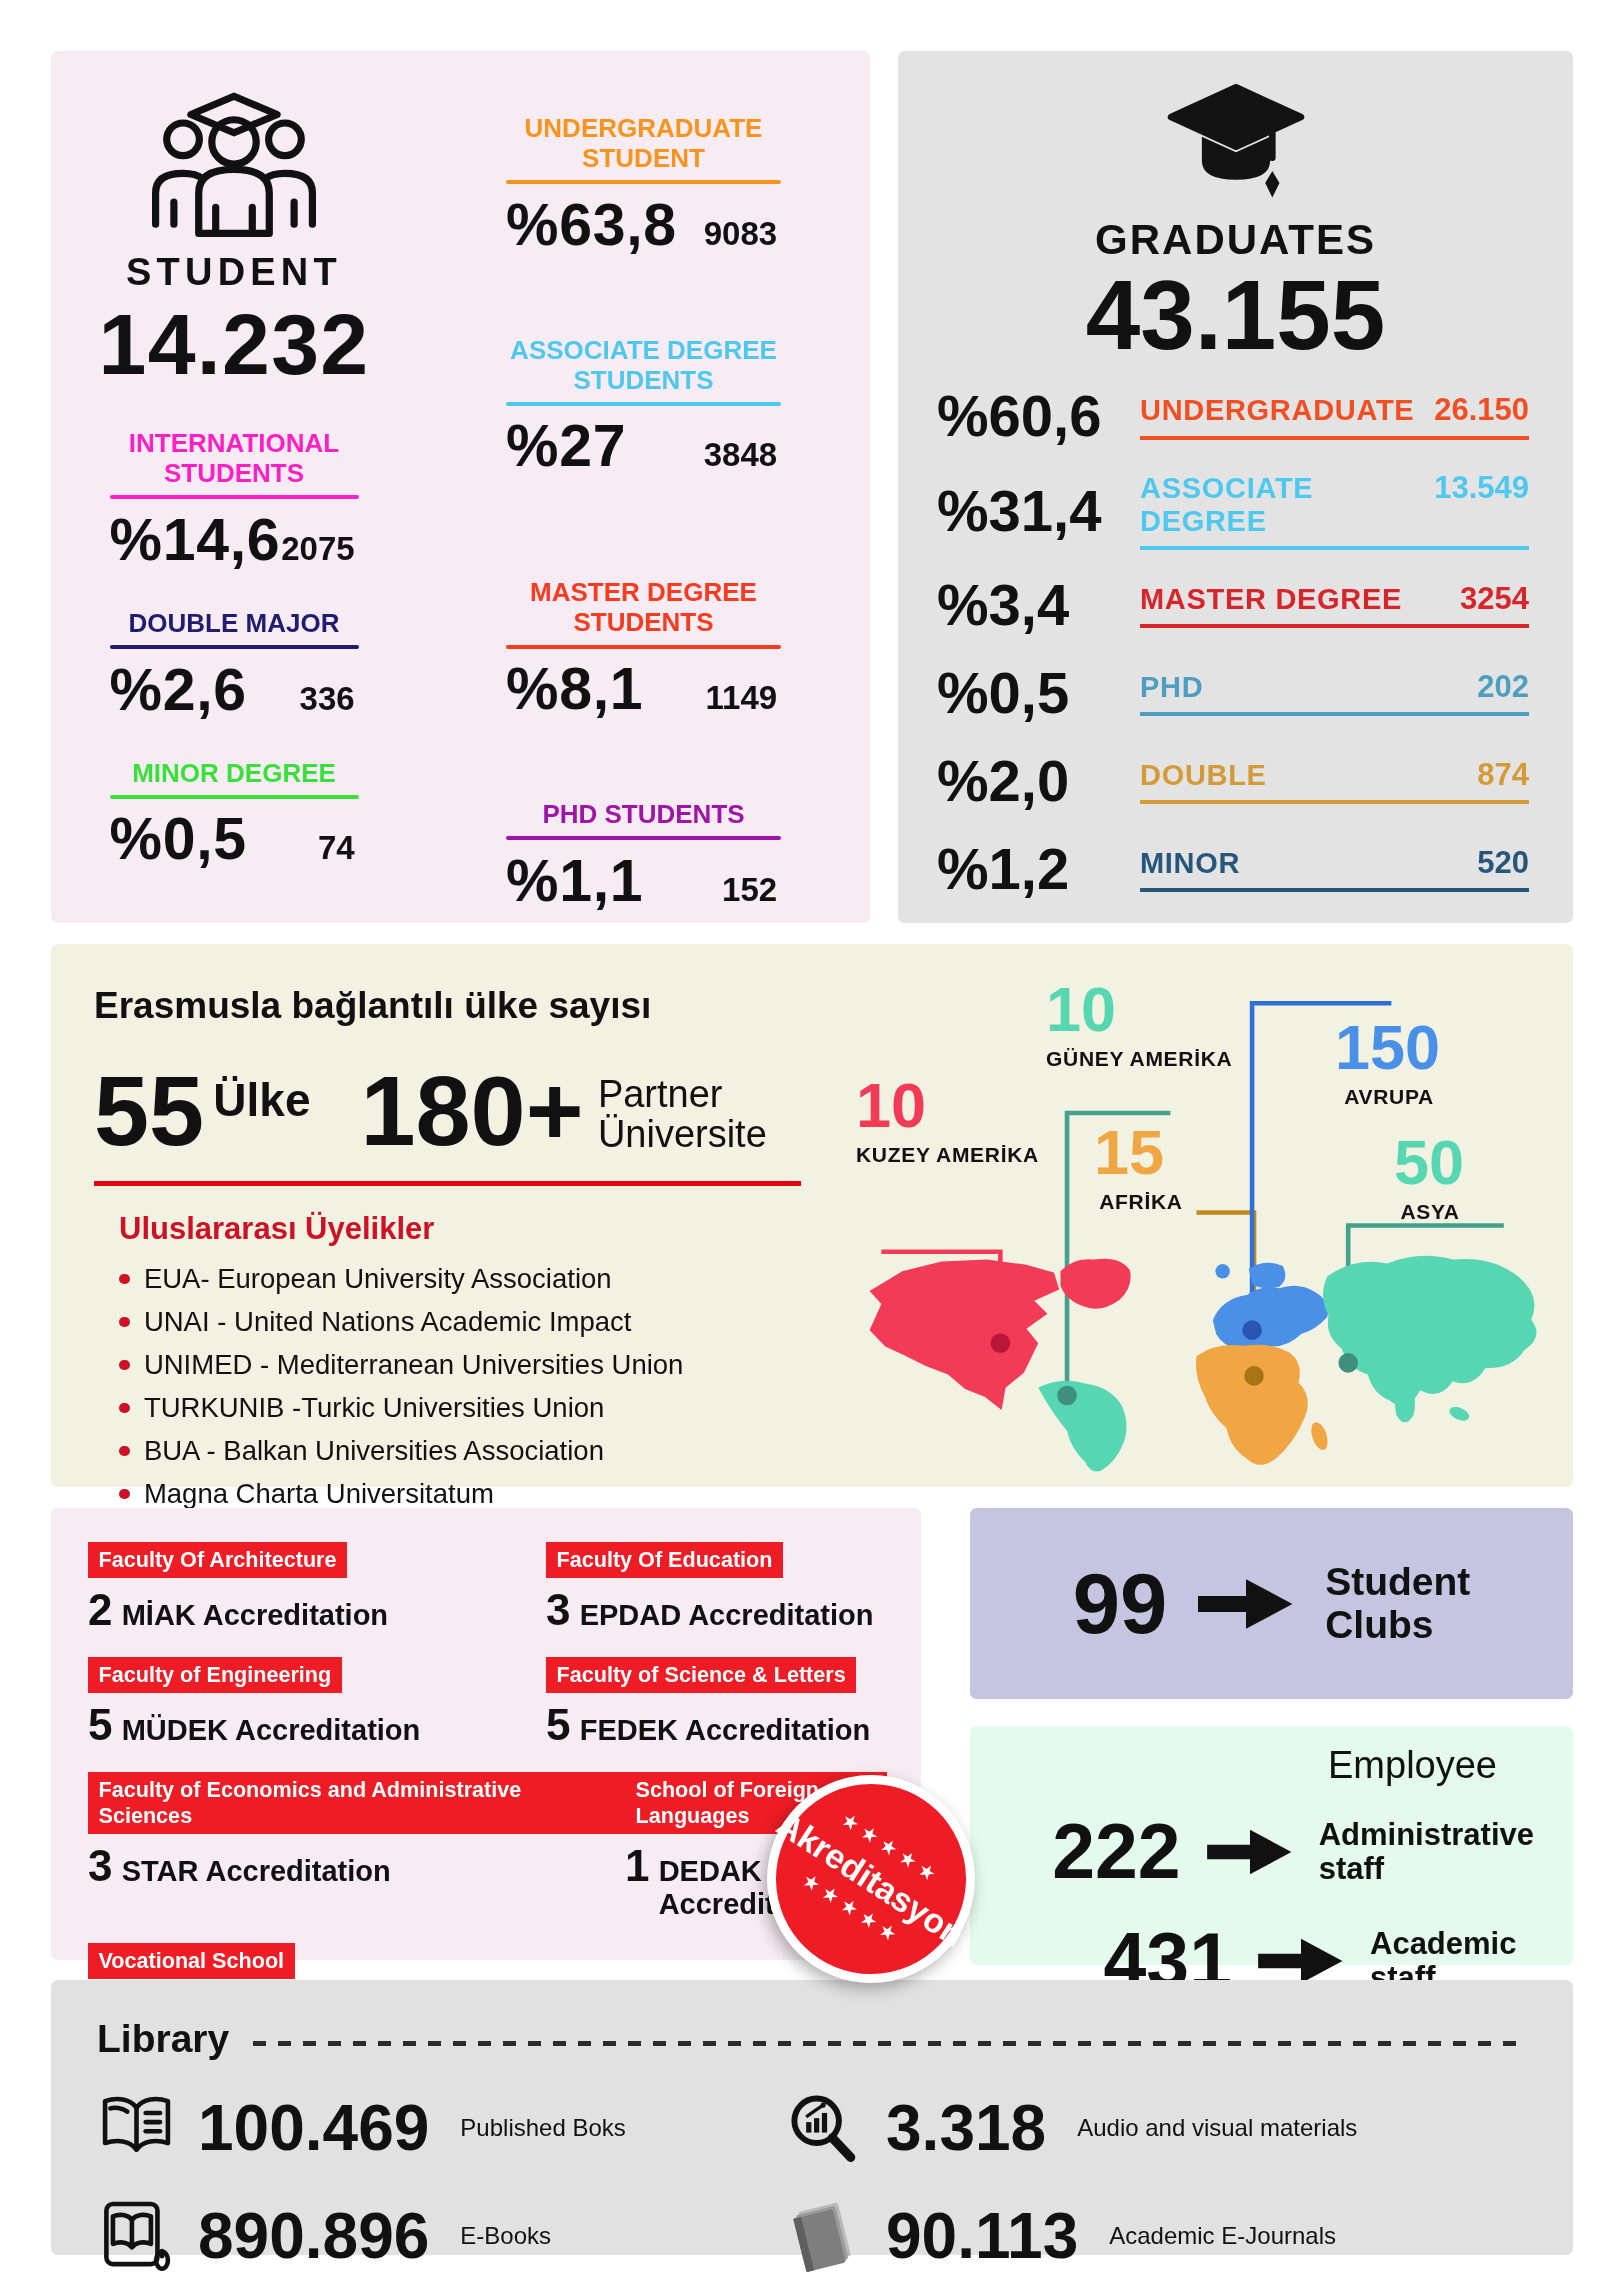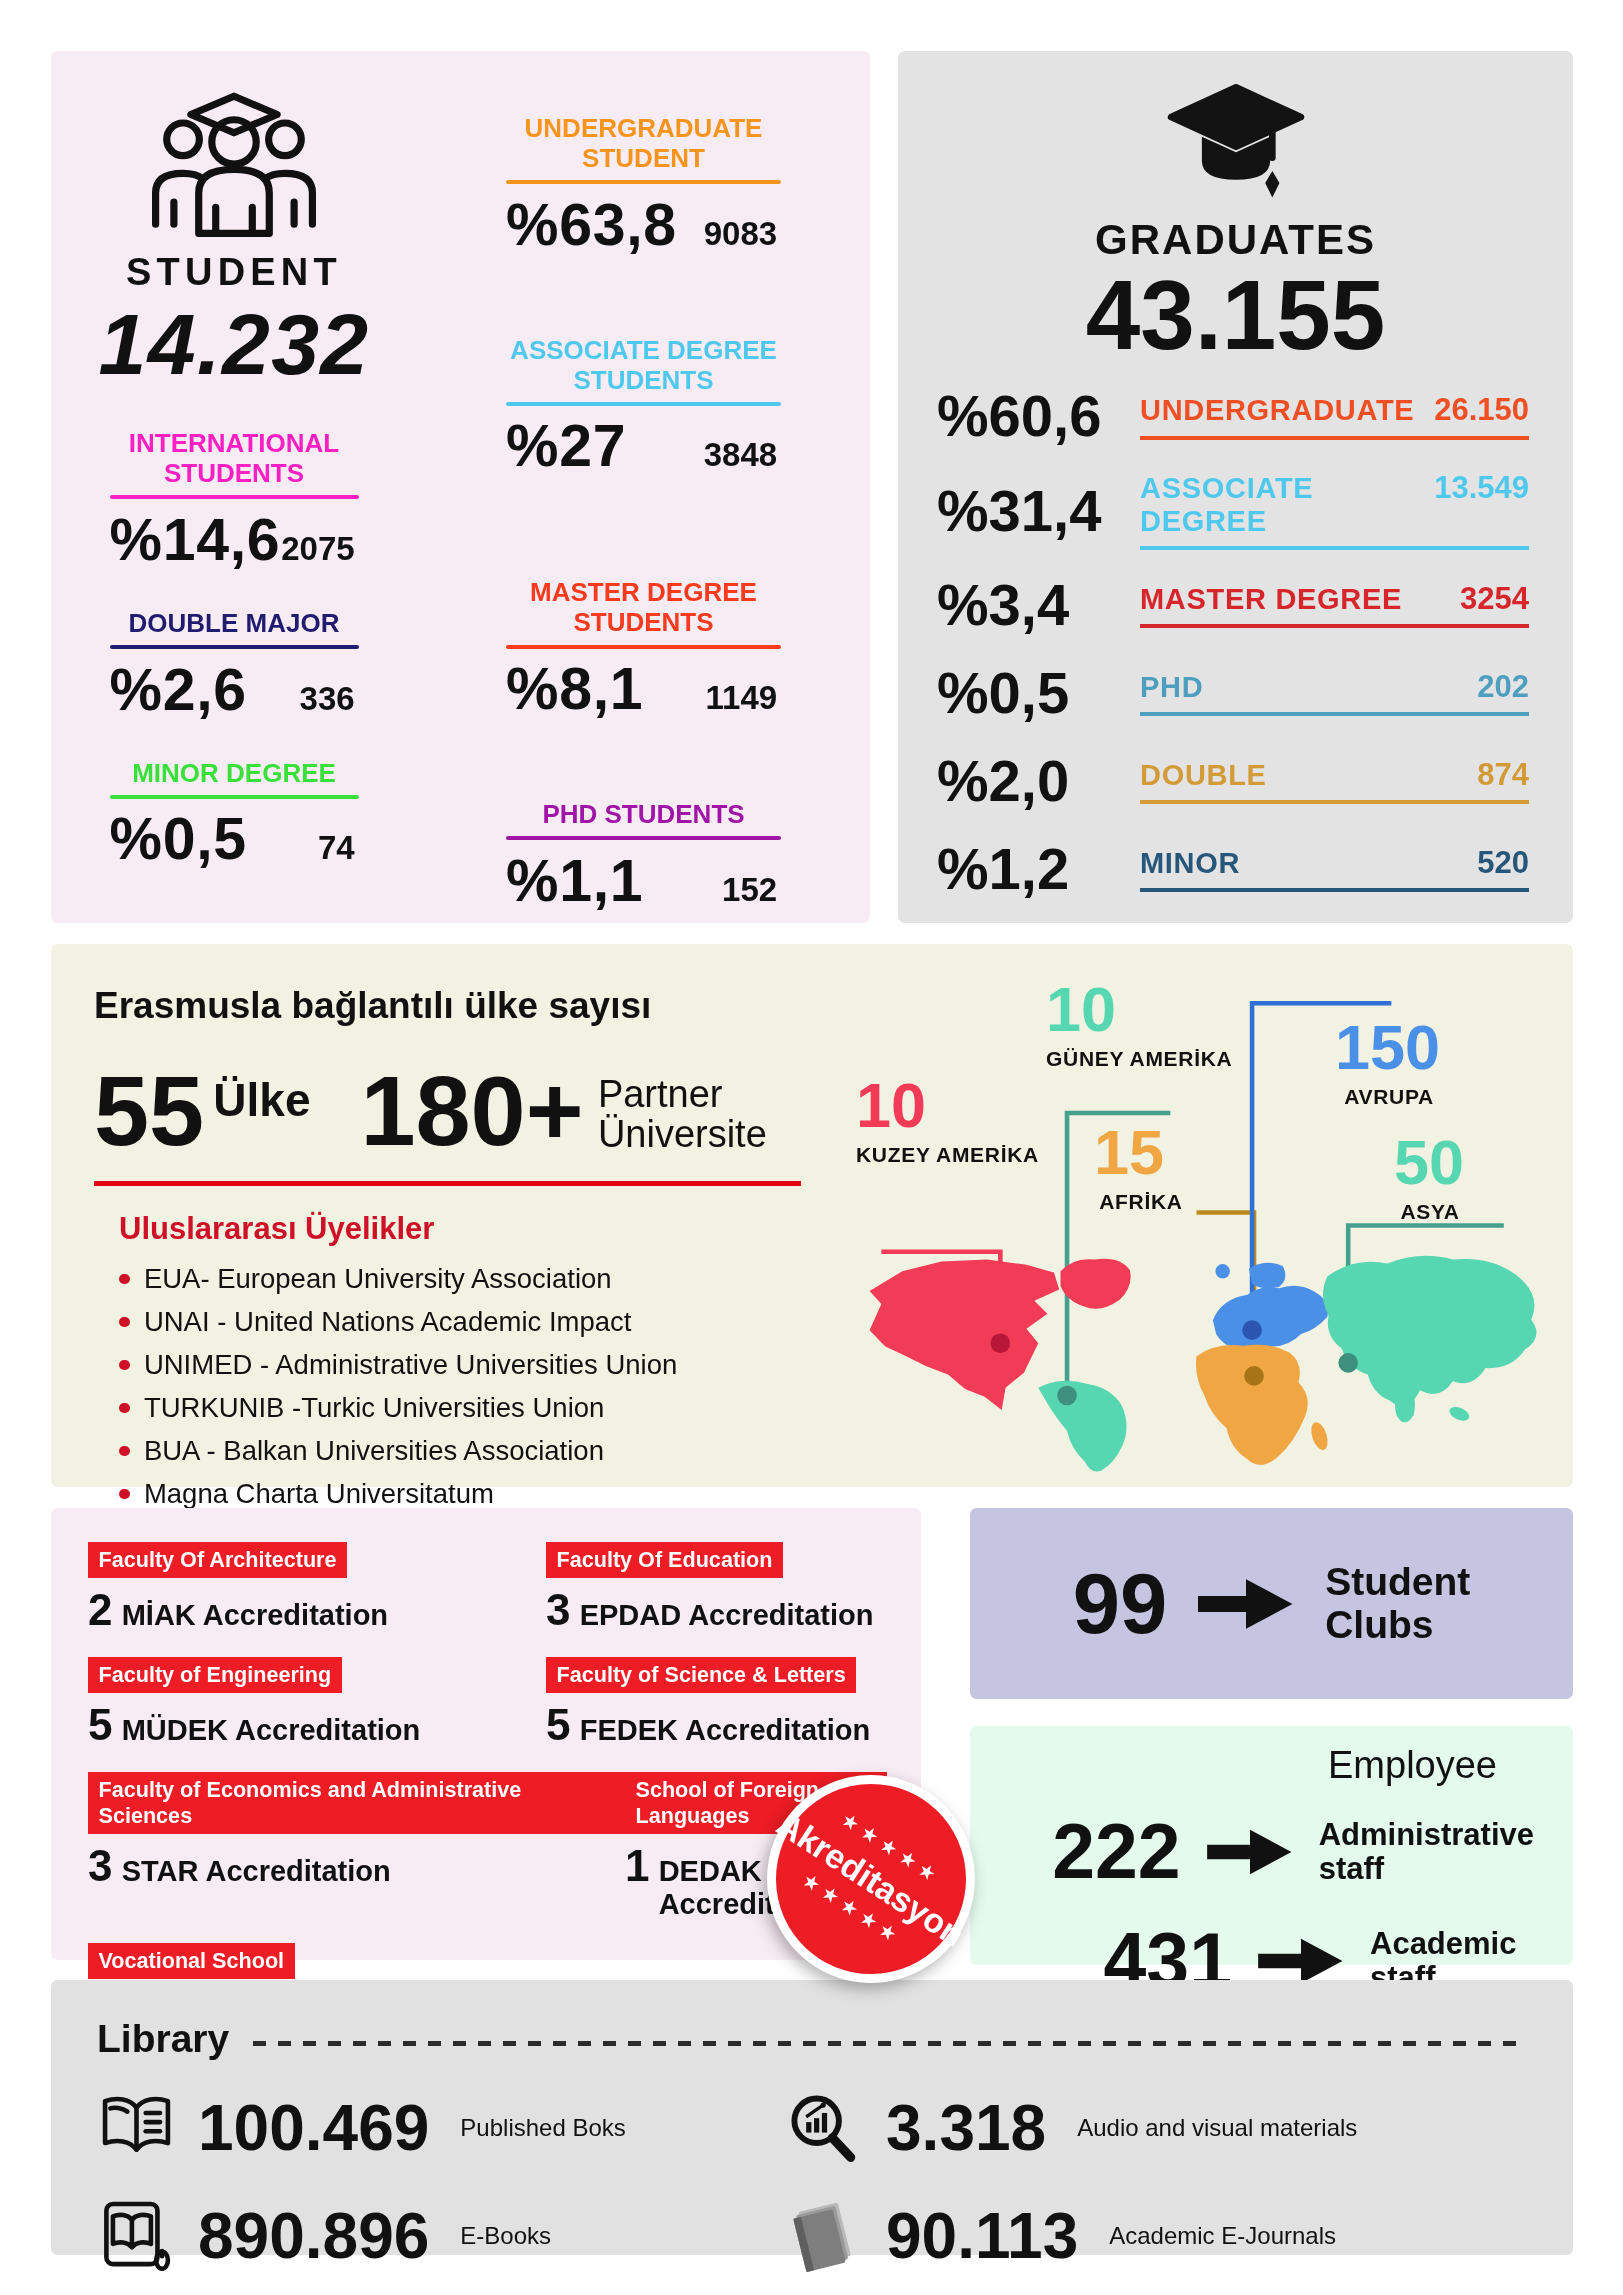--- a/index.html
+++ b/index.html
@@ -19,21 +19,21 @@
   .c-gmaster{color:#d6252b}
   .c-gphd{color:#4e9fbf}
   .c-gdouble{color:#d29b38}
   .c-gminor{color:#27567b}
 
   
   .panel-student { left:51px; top:51px; width:819px; height:872px; background:#f7ecf4; display:flex; }
   .sp-left { width:366px; display:flex; flex-direction:column; align-items:center; padding-top:37px; }
   .sp-left svg.people { width:196px; height:151px; }
   .sp-title { font-size:38px; font-weight:bold; letter-spacing:5.2px; margin-top:11.8px; }
-  .sp-total { font-size:86px; font-weight:bold; letter-spacing:1.3px; margin-top:1.3px;font-style:italic; }
+  .sp-total { font-size:86px; font-weight:bold; letter-spacing:1.3px; margin-top:1.3px; }
   .sp-right { flex:1; display:flex; flex-direction:column; padding-top:63px; align-items:center; }
   .stat { width:275px; margin-bottom:39px; }
   .stat-label { font-size:26px; font-weight:bold; text-align:center; line-height:1.15; }
   .stat-rule { height:3.9px; margin-top:6.5px; border-radius:2px; }
   .stat-vals { display:flex; justify-content:space-between; align-items:baseline; padding:6.5px 3.9px 0 0; }
   .stat-vals .pct { font-size:59px; font-weight:bold; letter-spacing:0.7px; }
   .stat-vals .cnt { font-size:33px; font-weight:bold; }
   .sp-left .stat { width:249px; margin-top:35px; margin-bottom:0; }
   .gap-a{margin-bottom:77px !important;} .gap-b{margin-bottom:98px !important;}
 
@@ -276,21 +276,21 @@
         <span class="ep-sub2">
           <span>Partner</span><br>
           <span>Üniversite</span>
         </span>
       </div>
       <div class="ep-redline"></div>
       <div class="ep-member-title">Uluslararası Üyelikler</div>
       <ul class="ep-list">
         <li>EUA- European University Association</li>
         <li>UNAI - United Nations Academic Impact</li>
-        <li>UNIMED - Administrative Universities Union</li>
+        <li>UNIMED - Mediterranean Universities Union</li>
         <li>TURKUNIB -Turkic Universities Union</li>
         <li>BUA - Balkan Universities Association</li>
         <li>Magna Charta Universitatum</li>
       </ul>
     </div>
 
     <div class="map">
       <svg class="worldmap" viewBox="0 0 1120 780">
 
         <path d="M78,440 H260 V580" fill="none" stroke="#f23b57" stroke-width="7"></path>

